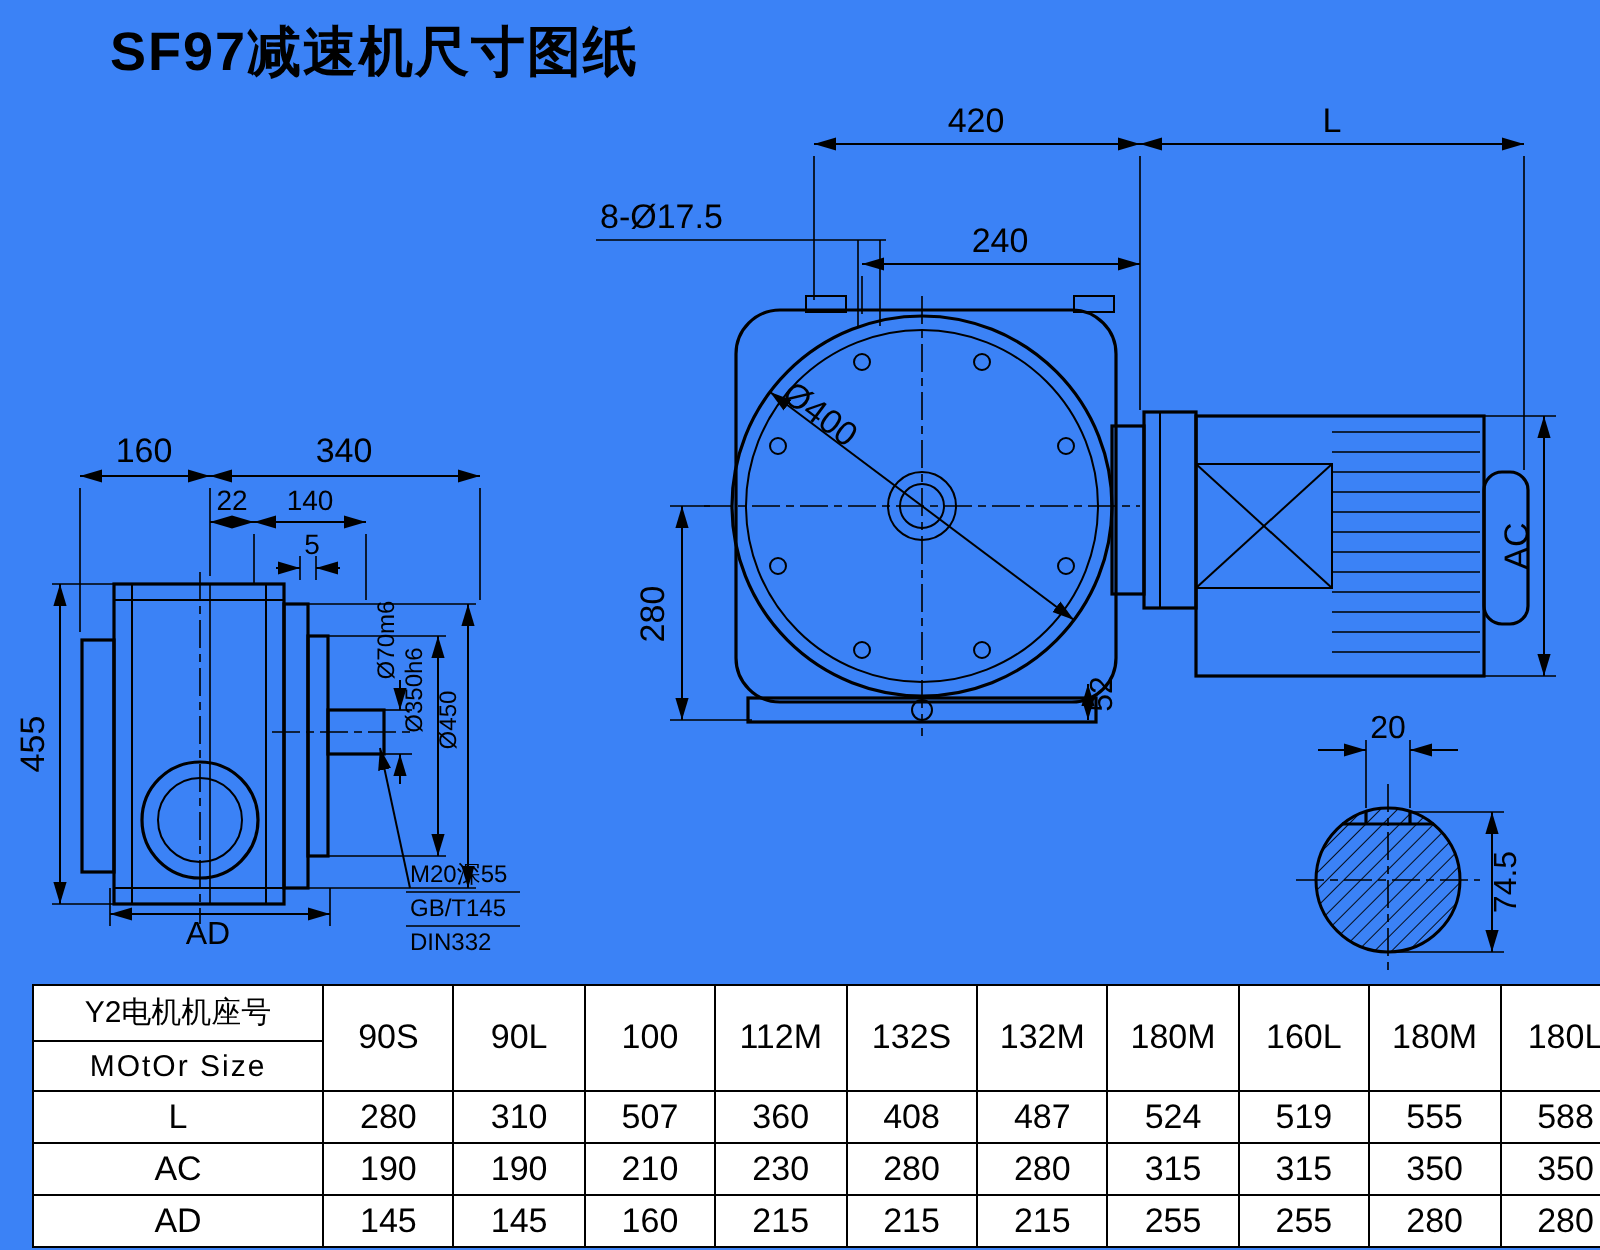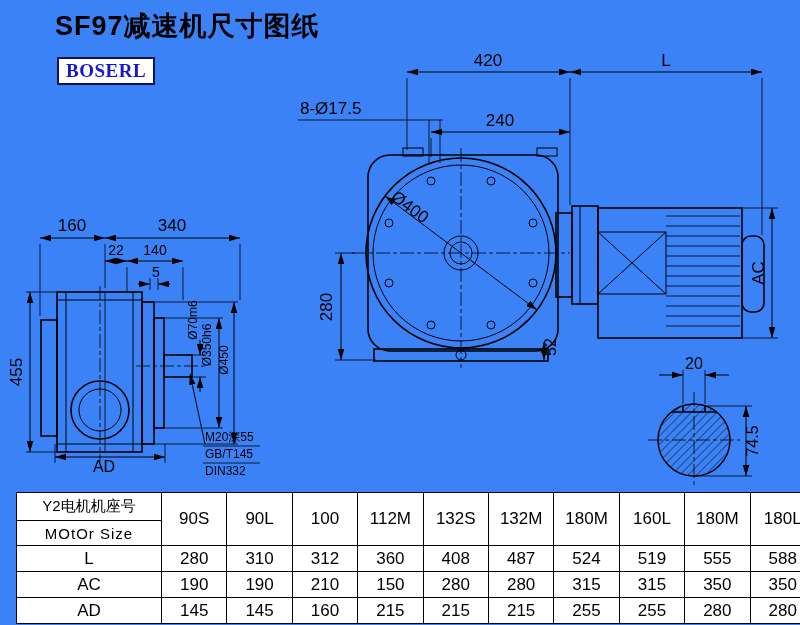--- a/index.html
+++ b/index.html
@@ -21,23 +21,20 @@
   table.spec tr.hdr td{height:52px;vertical-align:middle;}
   .hdr-cn{font-size:15px;border-bottom:1px solid #000;padding:3px 0 4px 0;}
   .hdr-en{font-size:15px;padding:4px 0 2px 0;letter-spacing:1px;}
 </style>
 </head>
 <body>
 
 <div class="page">
 
   <div class="title">SF97减速机尺寸图纸</div>
-  <div class="logo">
-    <span>BOSERL</span>
-  </div>
 
   <svg class="drawing" width="800" height="492" viewBox="0 0 800 492">
     <defs>
       <marker id="arw" viewBox="0 0 10 6" refX="10" refY="3" markerWidth="11" markerHeight="7" orient="auto-start-reverse">
         <path d="M0,0 L10,3 L0,6 z" fill="#000"></path>
       </marker>
       <pattern id="hatch" width="6" height="6" patternUnits="userSpaceOnUse" patternTransform="rotate(45)">
         <line x1="0" y1="0" x2="0" y2="6" stroke="#000" stroke-width="0.9"></line>
       </pattern>
     </defs>
@@ -250,35 +247,35 @@
       <td>132M</td>
       <td>180M</td>
       <td>160L</td>
       <td>180M</td>
       <td>180L</td>
     </tr>
     <tr>
       <td>L</td>
       <td>280</td>
       <td>310</td>
-      <td>312</td>
+      <td>507</td>
       <td>360</td>
       <td>408</td>
       <td>487</td>
       <td>524</td>
       <td>519</td>
       <td>555</td>
       <td>588</td>
     </tr>
     <tr>
       <td>AC</td>
       <td>190</td>
       <td>190</td>
       <td>210</td>
-      <td>150</td>
+      <td>230</td>
       <td>280</td>
       <td>280</td>
       <td>315</td>
       <td>315</td>
       <td>350</td>
       <td>350</td>
     </tr>
     <tr>
       <td>AD</td>
       <td>145</td>

